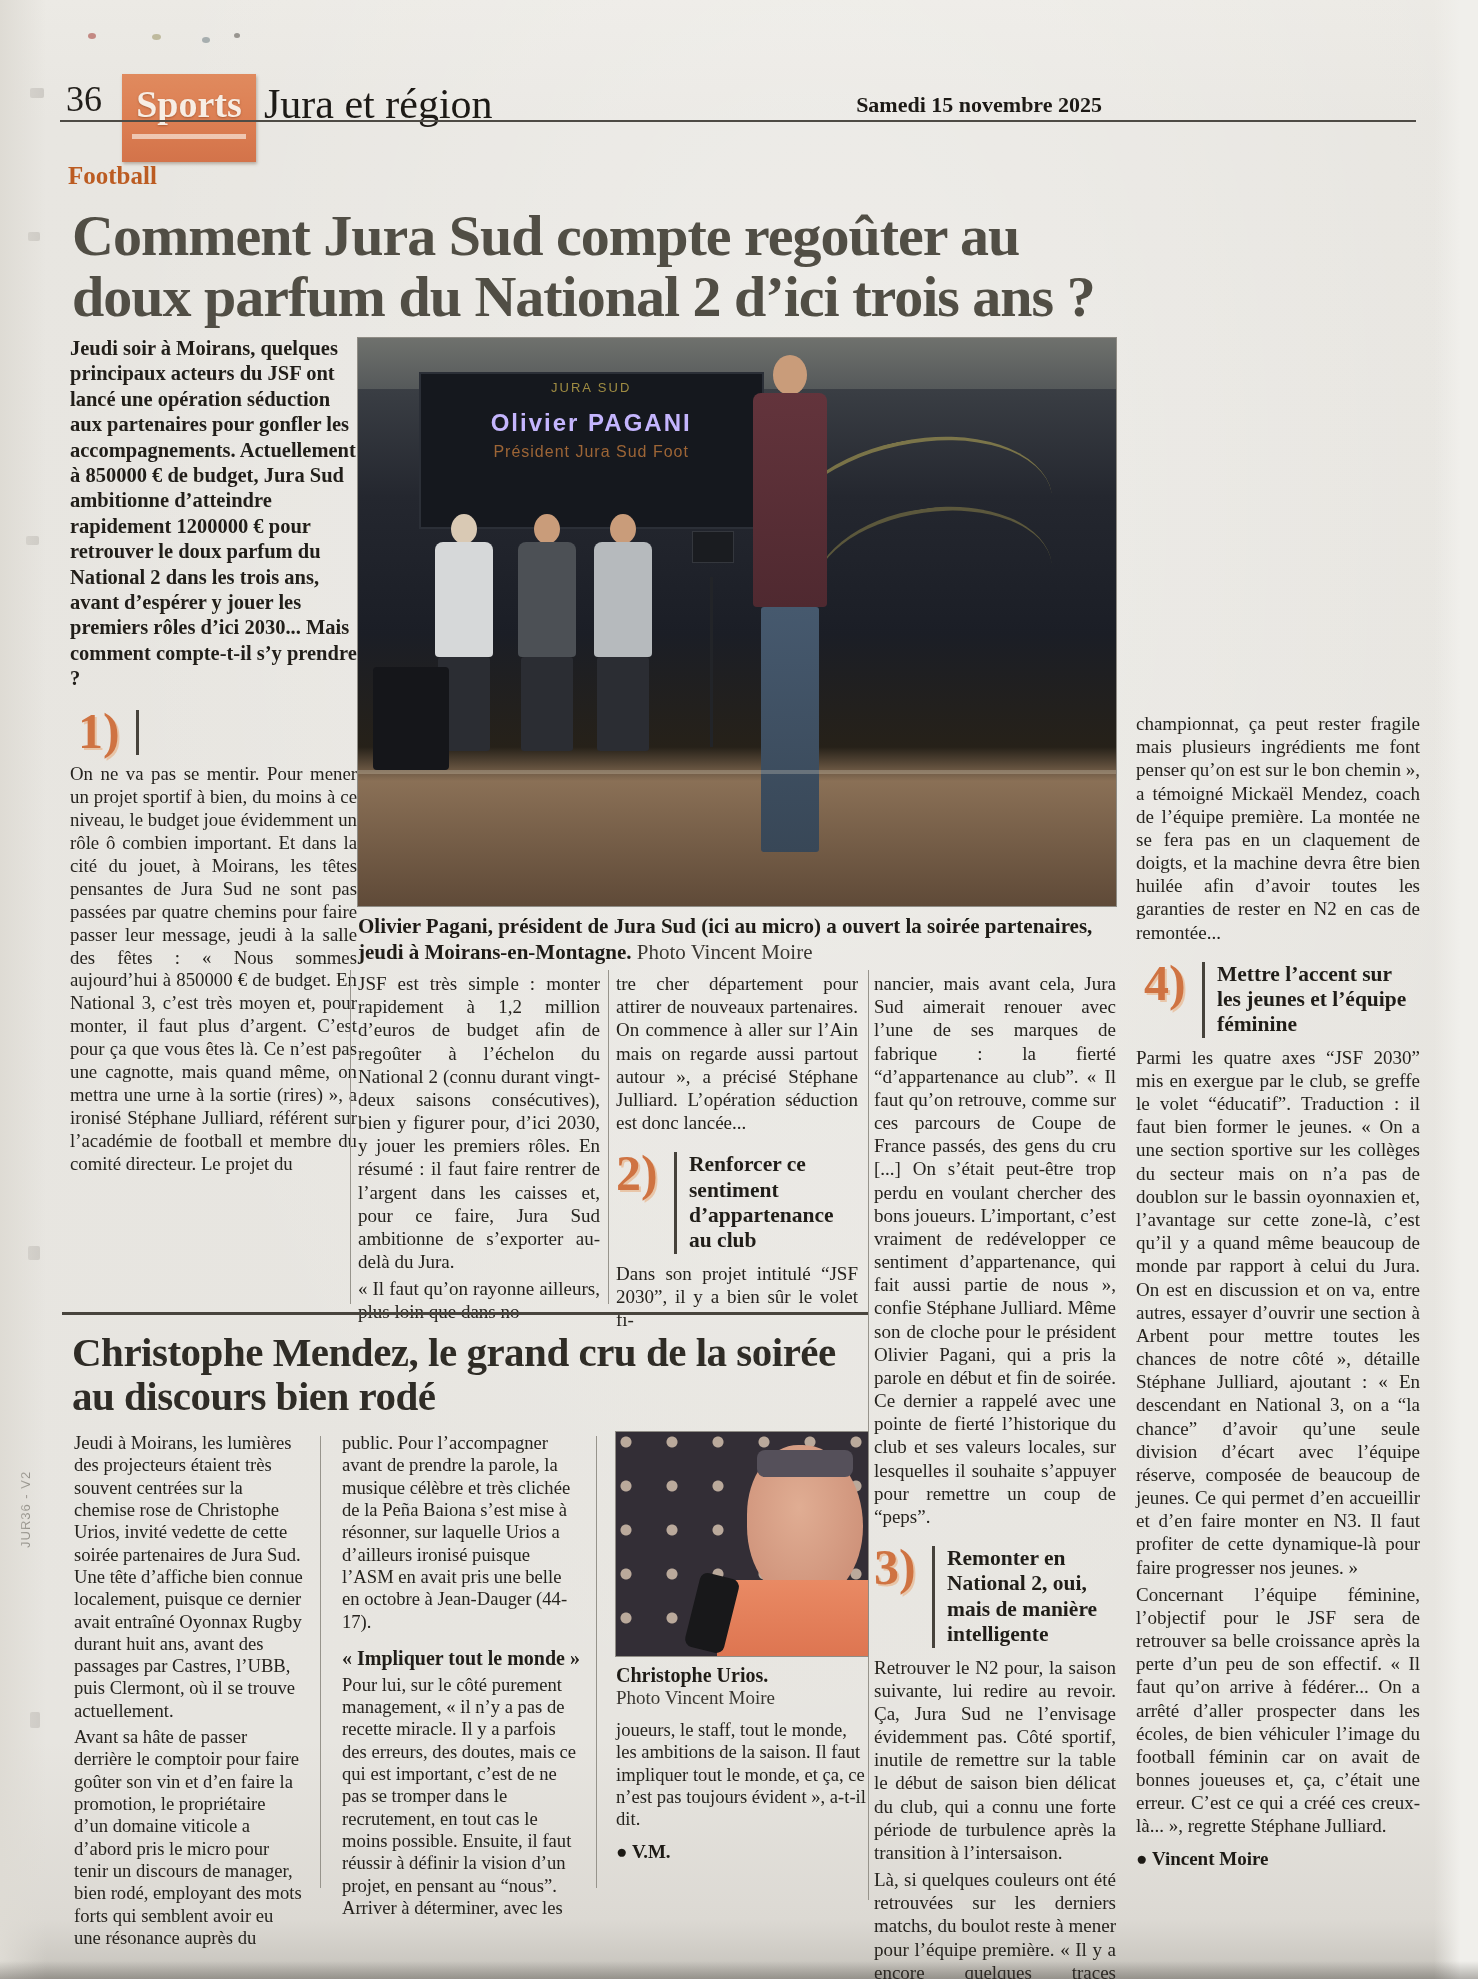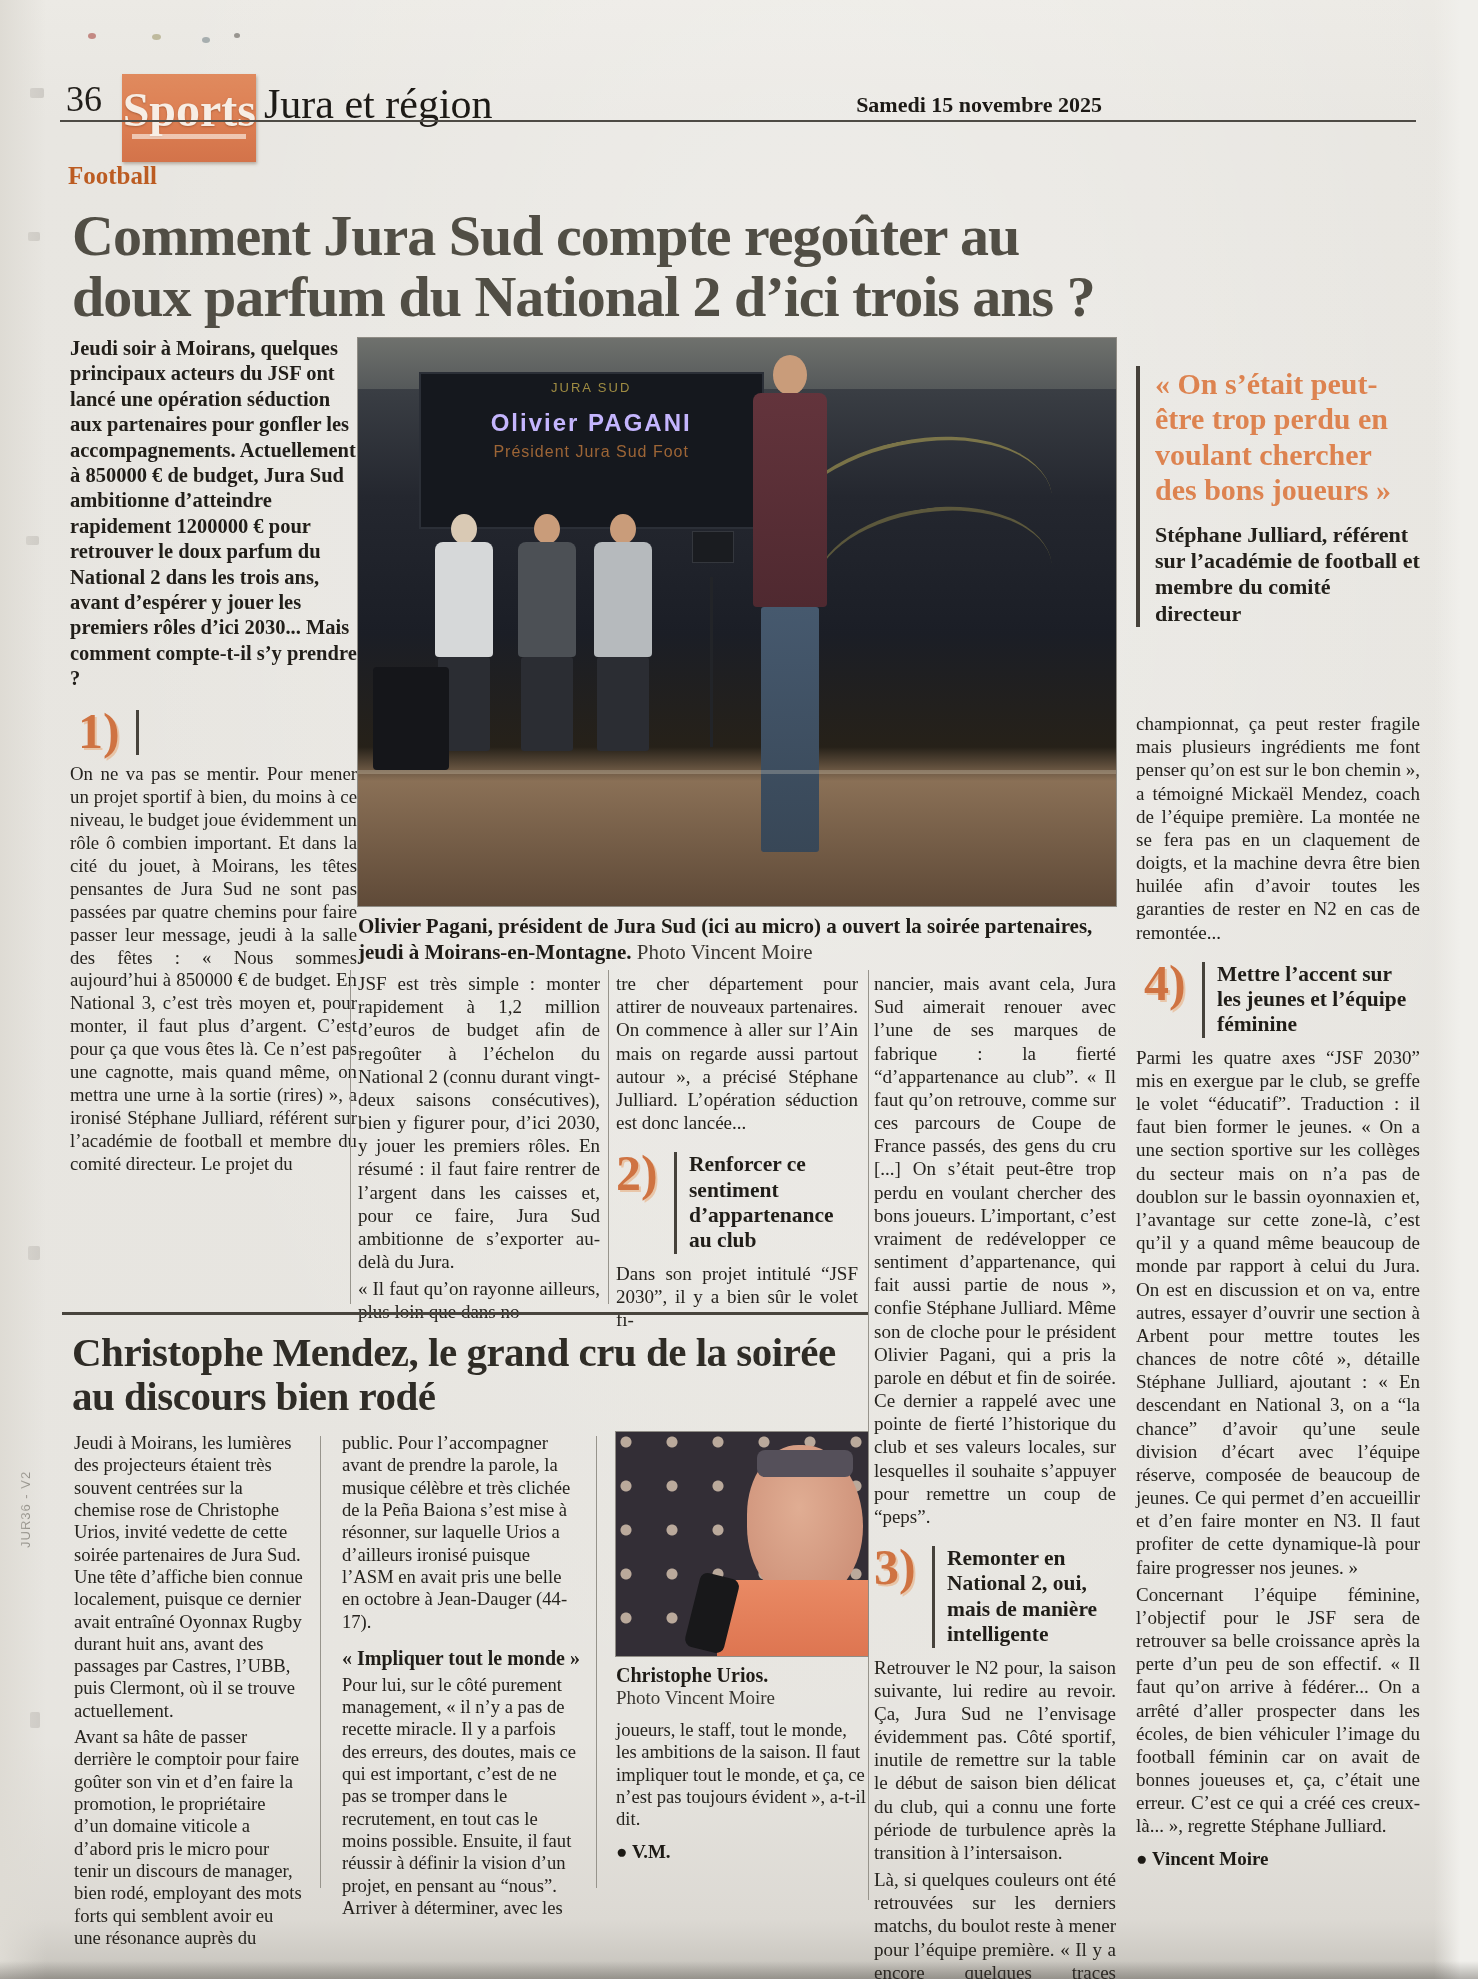--- a/index.html
+++ b/index.html
@@ -17,21 +17,21 @@
   .edge-bottom{position:absolute;left:0;bottom:0;width:100%;height:18px;background:linear-gradient(180deg,rgba(0,0,0,0),rgba(60,55,50,.35));}
   .regdot{position:absolute;border-radius:50%;opacity:.55;}
   .artifact{position:absolute;background:#9b968e;opacity:.35;border-radius:2px;}
   .press-mark{position:absolute;left:18px;top:1548px;transform:rotate(-90deg);transform-origin:left top;
     font-family:"Liberation Sans","DejaVu Sans",sans-serif;font-size:13px;color:#6a675f;letter-spacing:1px;}
   
   .page-number{position:absolute;left:66px;top:78px;font-size:36px;color:#211e1a;}
   .section-box{position:absolute;left:122px;top:74px;width:134px;height:88px;
     background:linear-gradient(180deg,#e08a5e 0%,#dc7e52 55%,#d3734a 100%);
     box-shadow:1px 2px 3px rgba(90,60,40,.35);}
-  .section-box .label{position:absolute;left:0;right:0;top:8px;text-align:right;font-size:48px;font-weight:bold;color:#f7ede4;text-shadow:0 1px 2px rgba(120,60,30,.5);}
+  .section-box .label{position:absolute;left:0;right:0;top:8px;text-align:center;font-size:38px;font-weight:bold;color:#f7ede4;text-shadow:0 1px 2px rgba(120,60,30,.5);}
   .section-box .bar{position:absolute;left:10px;right:10px;top:60px;height:5px;background:rgba(250,240,230,.65);}
   .region-title{position:absolute;left:264px;top:80px;font-size:42px;color:#1d1a16;}
   .header-date{position:absolute;left:820px;top:92px;width:282px;text-align:right;font-size:22px;font-weight:bold;color:#1d1a16;}
   .header-rule{position:absolute;left:60px;top:120px;width:1356px;height:2px;background:#4e4b45;}
   
   .kicker{position:absolute;left:68px;top:162px;font-size:25px;font-weight:bold;color:#bc5c22;}
   .headline{position:absolute;left:72px;top:194px;width:1356px;font-size:58px;font-weight:bold;color:#514e45;line-height:1.05;letter-spacing:-1px;margin-top:12px;}
   .lede-col{position:absolute;left:70px;top:336px;width:287px;}
   .lede{font-size:20.5px;line-height:1.24;font-weight:bold;color:#211e19;}
   .bodytext{font-size:18.8px;line-height:1.22;text-align:justify;color:#26231e;margin:0;}
@@ -209,24 +209,20 @@
     <p class="bodytext">nancier, mais avant cela, Jura Sud aimerait renouer avec l’une de ses marques de fabrique : la fierté “d’appartenance au club”. « Il faut qu’on retrouve, comme sur ces parcours de Coupe de France passés, des gens du cru [...] On s’était peut-être trop perdu en voulant chercher des bons joueurs. L’important, c’est vraiment de redévelopper ce sentiment d’appartenance, qui fait aussi partie de nous », confie Stéphane Julliard. Même son de cloche pour le président Olivier Pagani, qui a pris la parole en début et fin de soirée. Ce dernier a rappelé avec une pointe de fierté l’historique du club et ses valeurs locales, sur lesquelles il souhaite s’appuyer pour remettre un coup de “peps”.</p>
     <div class="secblock">
       <div class="sec-num">3)</div>
       <div class="sec-bar"></div>
       <div class="sec-title">Remonter en National 2, oui, mais de manière intelligente</div>
     </div>
     <p class="bodytext">Retrouver le N2 pour, la saison suivante, lui redire au revoir. Ça, Jura Sud ne l’envisage évidemment pas. Côté sportif, inutile de remettre sur la table le début de saison bien délicat du club, qui a connu une forte période de turbulence après la transition à l’intersaison.</p>
     <p class="bodytext" style="margin-top:4px;">Là, si quelques couleurs ont été retrouvées sur les derniers matchs, du boulot reste à mener pour l’équipe première. « Il y a encore quelques traces mentales de l’entame du</p>
   </div>
 
-  <div class="pull-quote">
-    <div class="pq-text">« On s’était peut-être trop perdu en voulant chercher des bons joueurs »</div>
-    <div class="pq-attr">Stéphane Julliard, référent sur l’académie de football et membre du comité directeur</div>
-  </div>
   <div class="rail">
     <p class="bodytext">championnat, ça peut rester fragile mais plusieurs ingrédients me font penser qu’on est sur le bon chemin », a témoigné Mickaël Mendez, coach de l’équipe première. La montée ne se fera pas en un claquement de doigts, et la machine devra être bien huilée afin d’avoir toutes les garanties de rester en N2 en cas de remontée...</p>
     <div class="secblock">
       <div class="sec-num">4)</div>
       <div class="sec-bar"></div>
       <div class="sec-title">Mettre l’accent sur les jeunes et l’équipe féminine</div>
     </div>
     <p class="bodytext">Parmi les quatre axes “JSF 2030” mis en exergue par le club, se greffe le volet “éducatif”. Traduction : il faut bien former le jeunes. « On a une section sportive sur les collèges du secteur mais on n’a pas de doublon sur le bassin oyonnaxien et, l’avantage sur cette zone-là, c’est qu’il y a quand même beaucoup de monde par rapport à celui du Jura. On est en discussion et on va, entre autres, essayer d’ouvrir une section à Arbent pour mettre toutes les chances de notre côté », détaille Stéphane Julliard, ajoutant : « En descendant en National 3, on a “la chance” d’avoir qu’une seule division d’écart avec l’équipe réserve, composée de beaucoup de jeunes. Ce qui permet d’en accueillir et d’en faire monter en N3. Il faut profiter de cette dynamique-là pour faire progresser nos jeunes. »</p>
     <p class="bodytext" style="margin-top:4px;">Concernant l’équipe féminine, l’objectif pour le JSF sera de retrouver sa belle croissance après la perte d’un peu de son effectif. « Il faut qu’on arrive à fédérer... On a arrêté d’aller prospecter dans les écoles, de bien véhiculer l’image du football féminin car on avait de bonnes joueuses et, ça, c’était une erreur. C’est ce qui a créé ces creux-là... », regrette Stéphane Julliard.</p>
     <div class="byline">● Vincent Moire</div>

